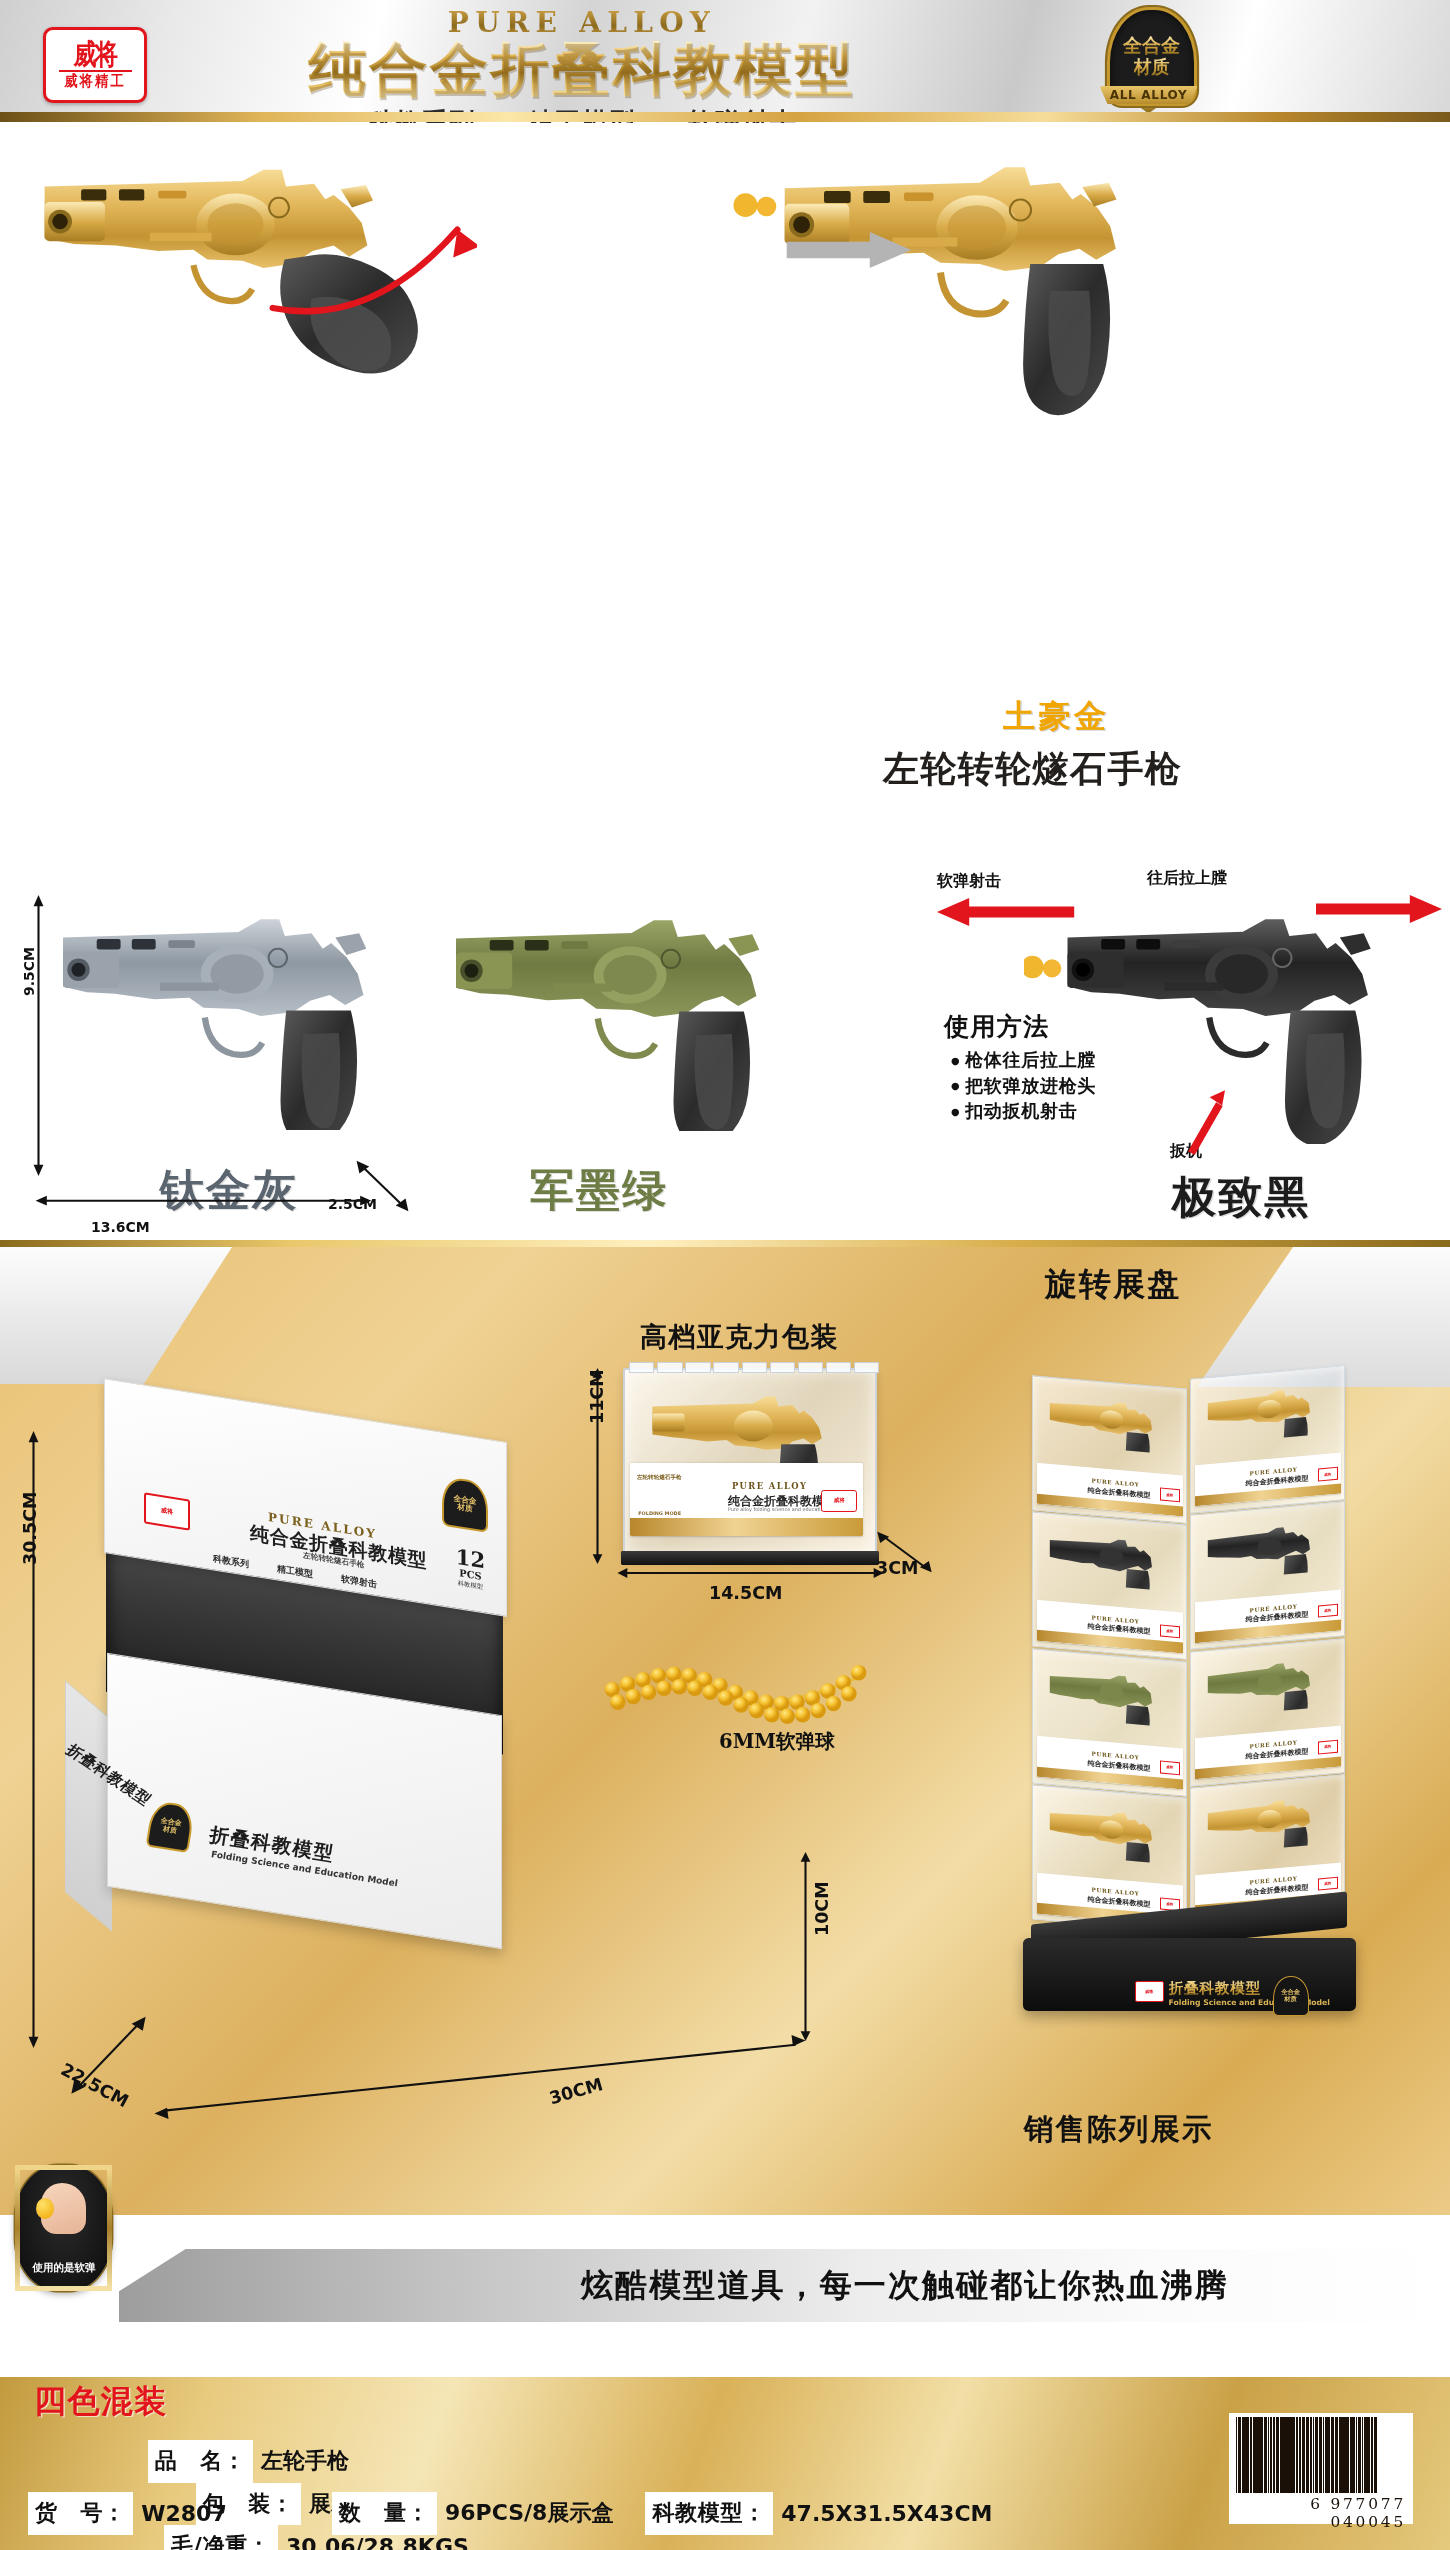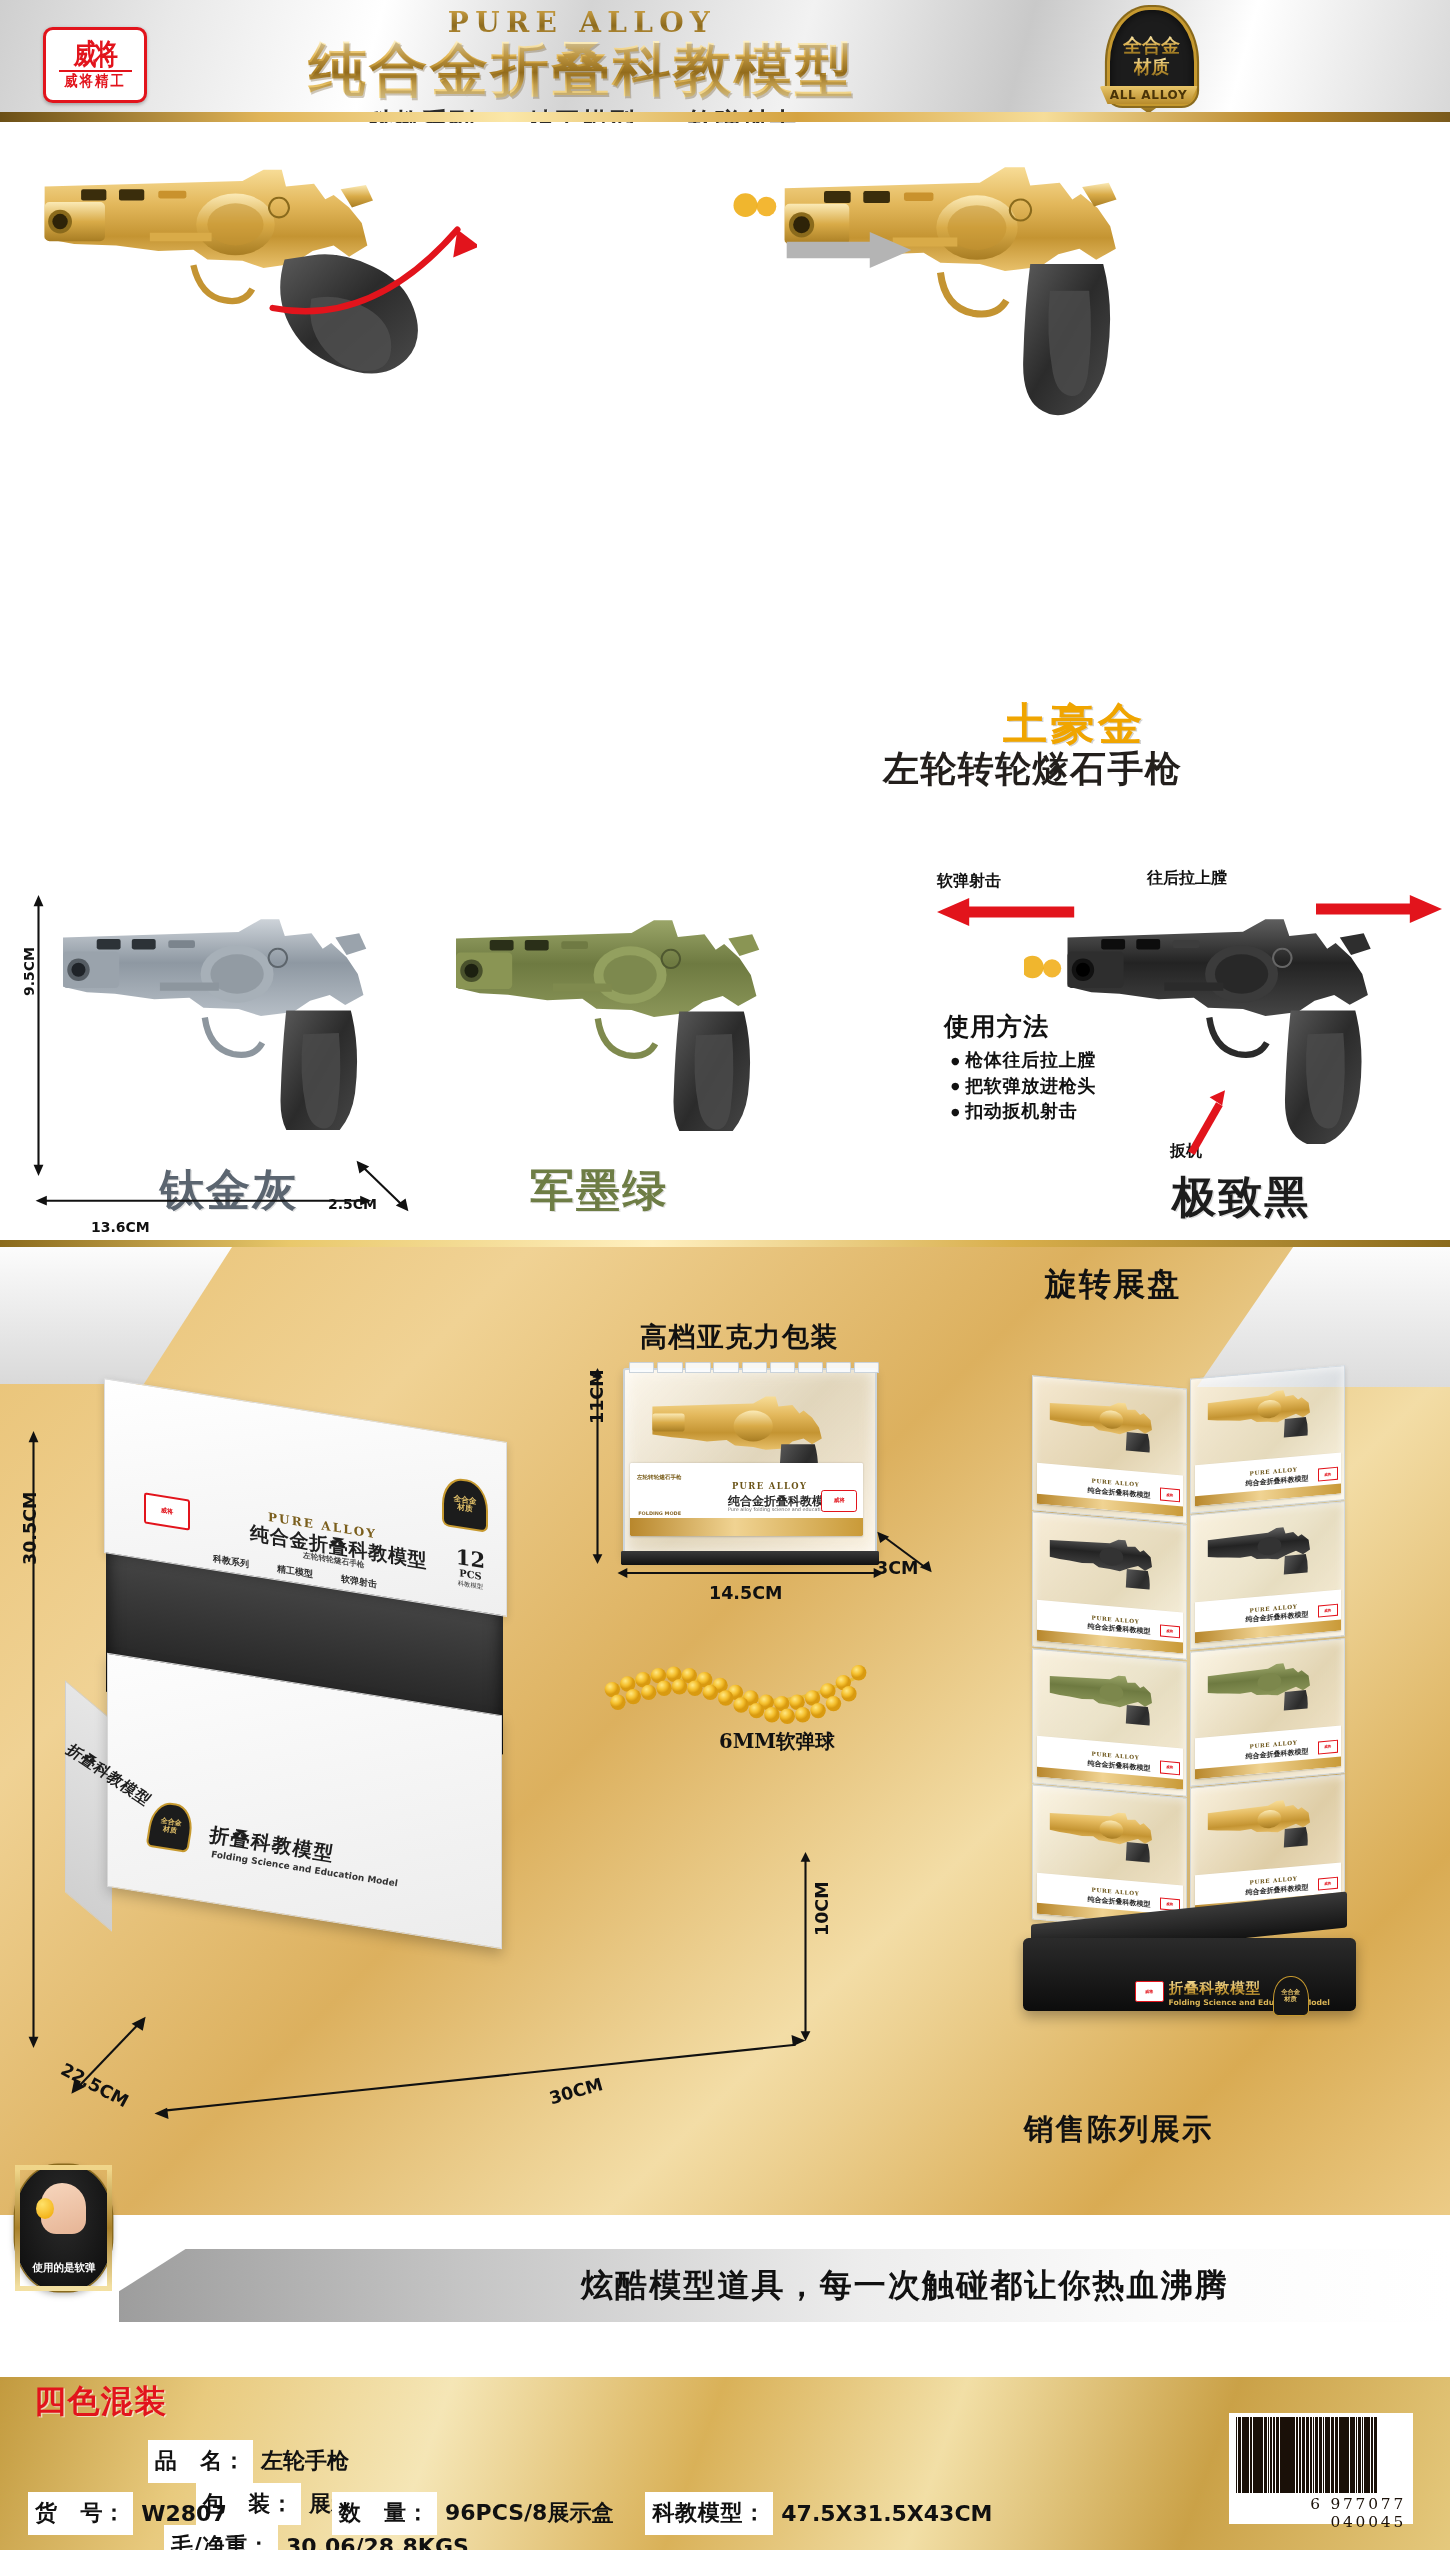--- a/index.html
+++ b/index.html
@@ -50,21 +50,21 @@
     display:flex;align-items:center;justify-content:center;
     clip-path:polygon(0 0,100% 0,92% 100%,8% 100%);}
   .ab-ribbon span{font-size:12px;font-weight:bold;color:#4a3408;letter-spacing:0.7px;font-family:"DejaVu Sans",sans-serif;}
   .ab-tail{position:absolute;left:33px;top:91px;width:43px;height:15.4px;
     background:linear-gradient(180deg,#d6aa42,#8a6a1c);clip-path:polygon(0 0,100% 0,50% 100%);}
 
   
   .sec1{position:absolute;left:0;top:123px;width:1450px;height:421px;background:#fff;}
   .fold-arrow{position:absolute;left:267px;top:210px;width:210px;height:112px;}
   .grey-arrow{position:absolute;left:786px;top:232px;width:126px;height:36px;}
-  .tuhao{position:absolute;left:1003px;top:695px;font-size:44px;font-weight:bold;color:#f0a500;
+  .tuhao{position:absolute;left:1003px;top:695px;font-size:32px;font-weight:bold;color:#f0a500;
     letter-spacing:3.5px;text-shadow:1.4px 1.4px 0 rgba(0,0,0,.18);font-family:"DejaVu Sans",sans-serif;}
   .tuhao-sub{position:absolute;left:883px;top:745px;font-size:36px;font-weight:bold;color:#231f1c;
     letter-spacing:1.4px;font-family:"DejaVu Sans",sans-serif;}
 
   
   .sec2{position:absolute;left:0;top:842px;width:1450px;height:407px;background:#fff;}
   .color-label{position:absolute;font-size:44px;font-weight:bold;letter-spacing:2.1px;
     font-family:"DejaVu Sans",sans-serif;}
   .cl-grey{left:160px;top:1161px;color:#5b6570;text-shadow:1.4px 1.4px 0 rgba(0,0,0,.12);}
   .cl-green{left:530px;top:1161px;color:#6e7d45;text-shadow:1.4px 1.4px 0 rgba(0,0,0,.12);}

